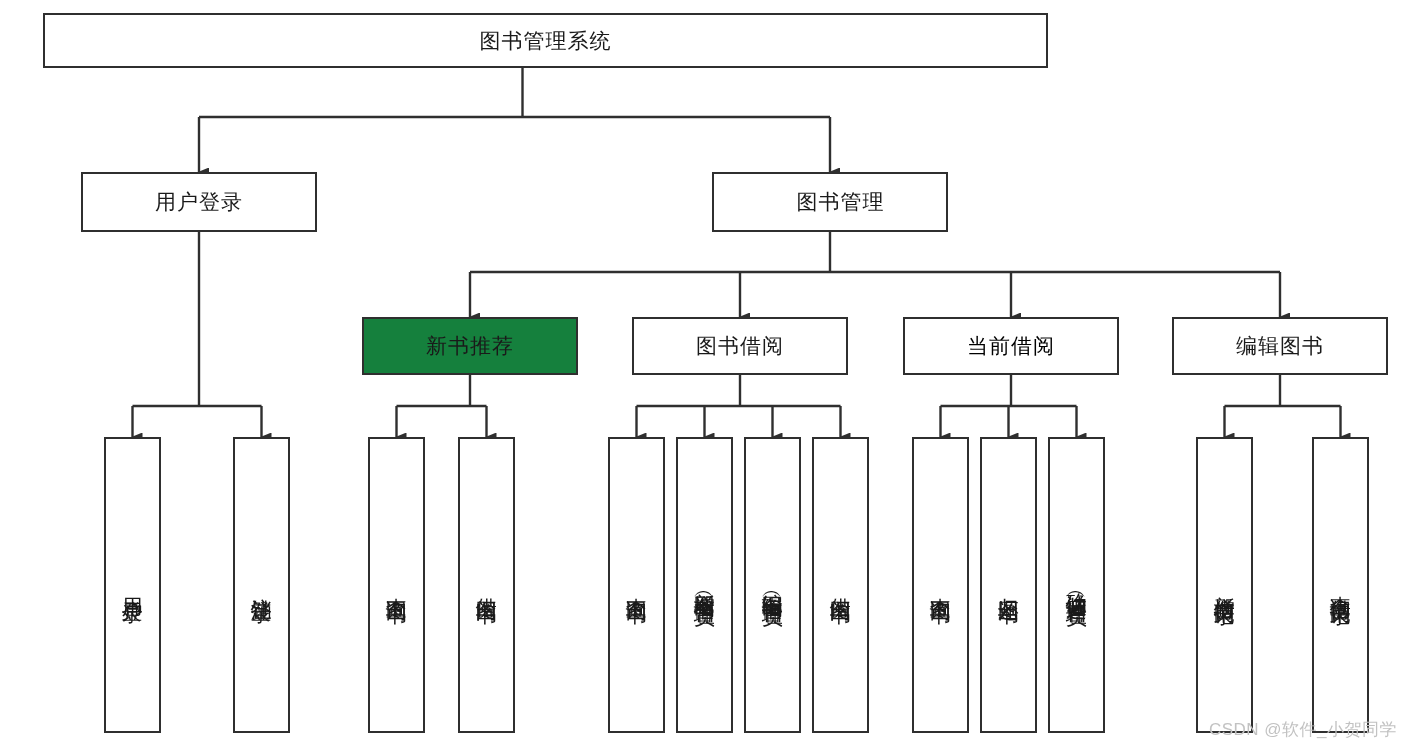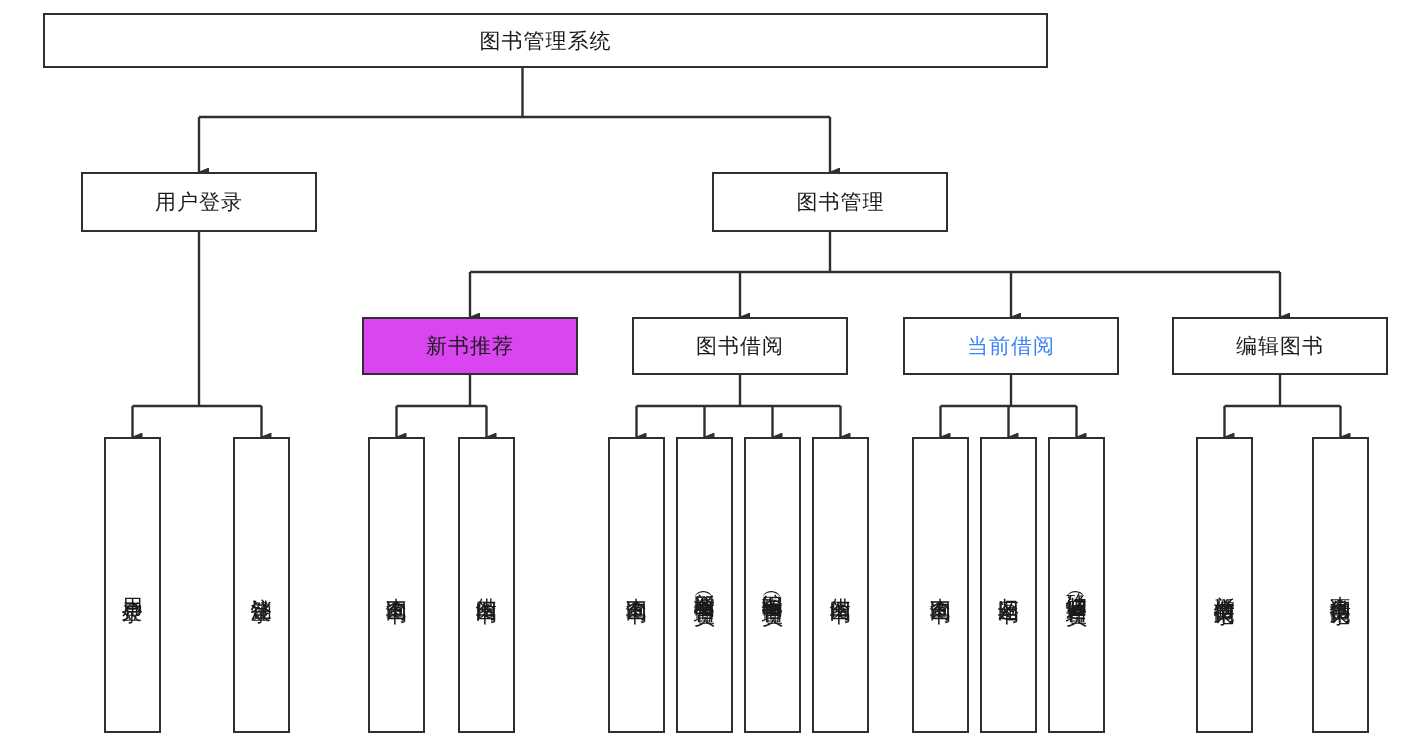--- a/index.html
+++ b/index.html
@@ -117,28 +117,28 @@
   <div id="node-layer">
       <div class="node horizontal" style="left: 20px; top: 13px; width: 1005px; height: 55px; border-color: rgb(47, 47, 47); background: rgb(255, 255, 255); margin-left: 23px;">
         <span class="node-label" style="color: rgb(26, 26, 26);">图书管理系统</span>
       </div>
       <div class="node horizontal" style="left: 81px; top: 172px; width: 236px; height: 60px; border-color: rgb(47, 47, 47); background: rgb(255, 255, 255);">
         <span class="node-label" style="color: rgb(26, 26, 26);">用户登录</span>
       </div>
       <div class="node horizontal" style="left: 712px; top: 172px; width: 236px; height: 60px; border-color: rgb(47, 47, 47); background: rgb(255, 255, 255); padding-left: 21px;">
         <span class="node-label" style="color: rgb(26, 26, 26);">图书管理</span>
       </div>
-      <div class="node horizontal" style="left: 362px; top: 317px; width: 216px; height: 58px; border-color: rgb(47, 47, 47); background: #d946ef;">
+      <div class="node horizontal" style="left: 362px; top: 317px; width: 216px; height: 58px; border-color: rgb(47, 47, 47); background: #15803d;">
         <span class="node-label" style="color: rgb(26, 26, 26);">新书推荐</span>
       </div>
       <div class="node horizontal" style="left: 632px; top: 317px; width: 216px; height: 58px; border-color: rgb(47, 47, 47); background: rgb(255, 255, 255);">
         <span class="node-label" style="color: rgb(26, 26, 26);">图书借阅</span>
       </div>
       <div class="node horizontal" style="left: 903px; top: 317px; width: 216px; height: 58px; border-color: rgb(47, 47, 47); background: rgb(255, 255, 255);">
-        <span class="node-label" style="color: #3b82f6;">当前借阅</span>
+        <span class="node-label" style="color: #000000;">当前借阅</span>
       </div>
       <div class="node horizontal" style="left: 1172px; top: 317px; width: 216px; height: 58px; border-color: rgb(47, 47, 47); background: rgb(255, 255, 255);">
         <span class="node-label" style="color: rgb(26, 26, 26);">编辑图书</span>
       </div>
       <div class="node vertical" style="left: 104px; top: 437px; width: 57px; height: 296px; border-color: rgb(47, 47, 47); background: rgb(255, 255, 255);">
         <span class="node-label" style="color: rgb(26, 26, 26);">用户登录</span>
       </div>
       <div class="node vertical" style="left: 233px; top: 437px; width: 57px; height: 296px; border-color: rgb(47, 47, 47); background: rgb(255, 255, 255);">
         <span class="node-label" style="color: rgb(26, 26, 26);">注销登录</span>
       </div>
@@ -169,13 +169,14 @@
       <div class="node vertical" style="left: 1048px; top: 437px; width: 57px; height: 296px; border-color: rgb(47, 47, 47); background: rgb(255, 255, 255);">
         <span class="node-label" style="color: rgb(26, 26, 26);">确认归还（管理员）</span>
       </div>
       <div class="node vertical" style="left: 1196px; top: 437px; width: 57px; height: 296px; border-color: rgb(47, 47, 47); background: rgb(255, 255, 255);">
         <span class="node-label" style="color: rgb(26, 26, 26);">新增借阅记录</span>
       </div>
       <div class="node vertical" style="left: 1312px; top: 437px; width: 57px; height: 296px; border-color: rgb(47, 47, 47); background: rgb(255, 255, 255);">
         <span class="node-label" style="color: rgb(26, 26, 26);">查询借阅记录</span>
       </div>
     </div>
+  <div class="watermark">CSDN @软件_小贺同学</div>
 </div>
 
 </body></html>

